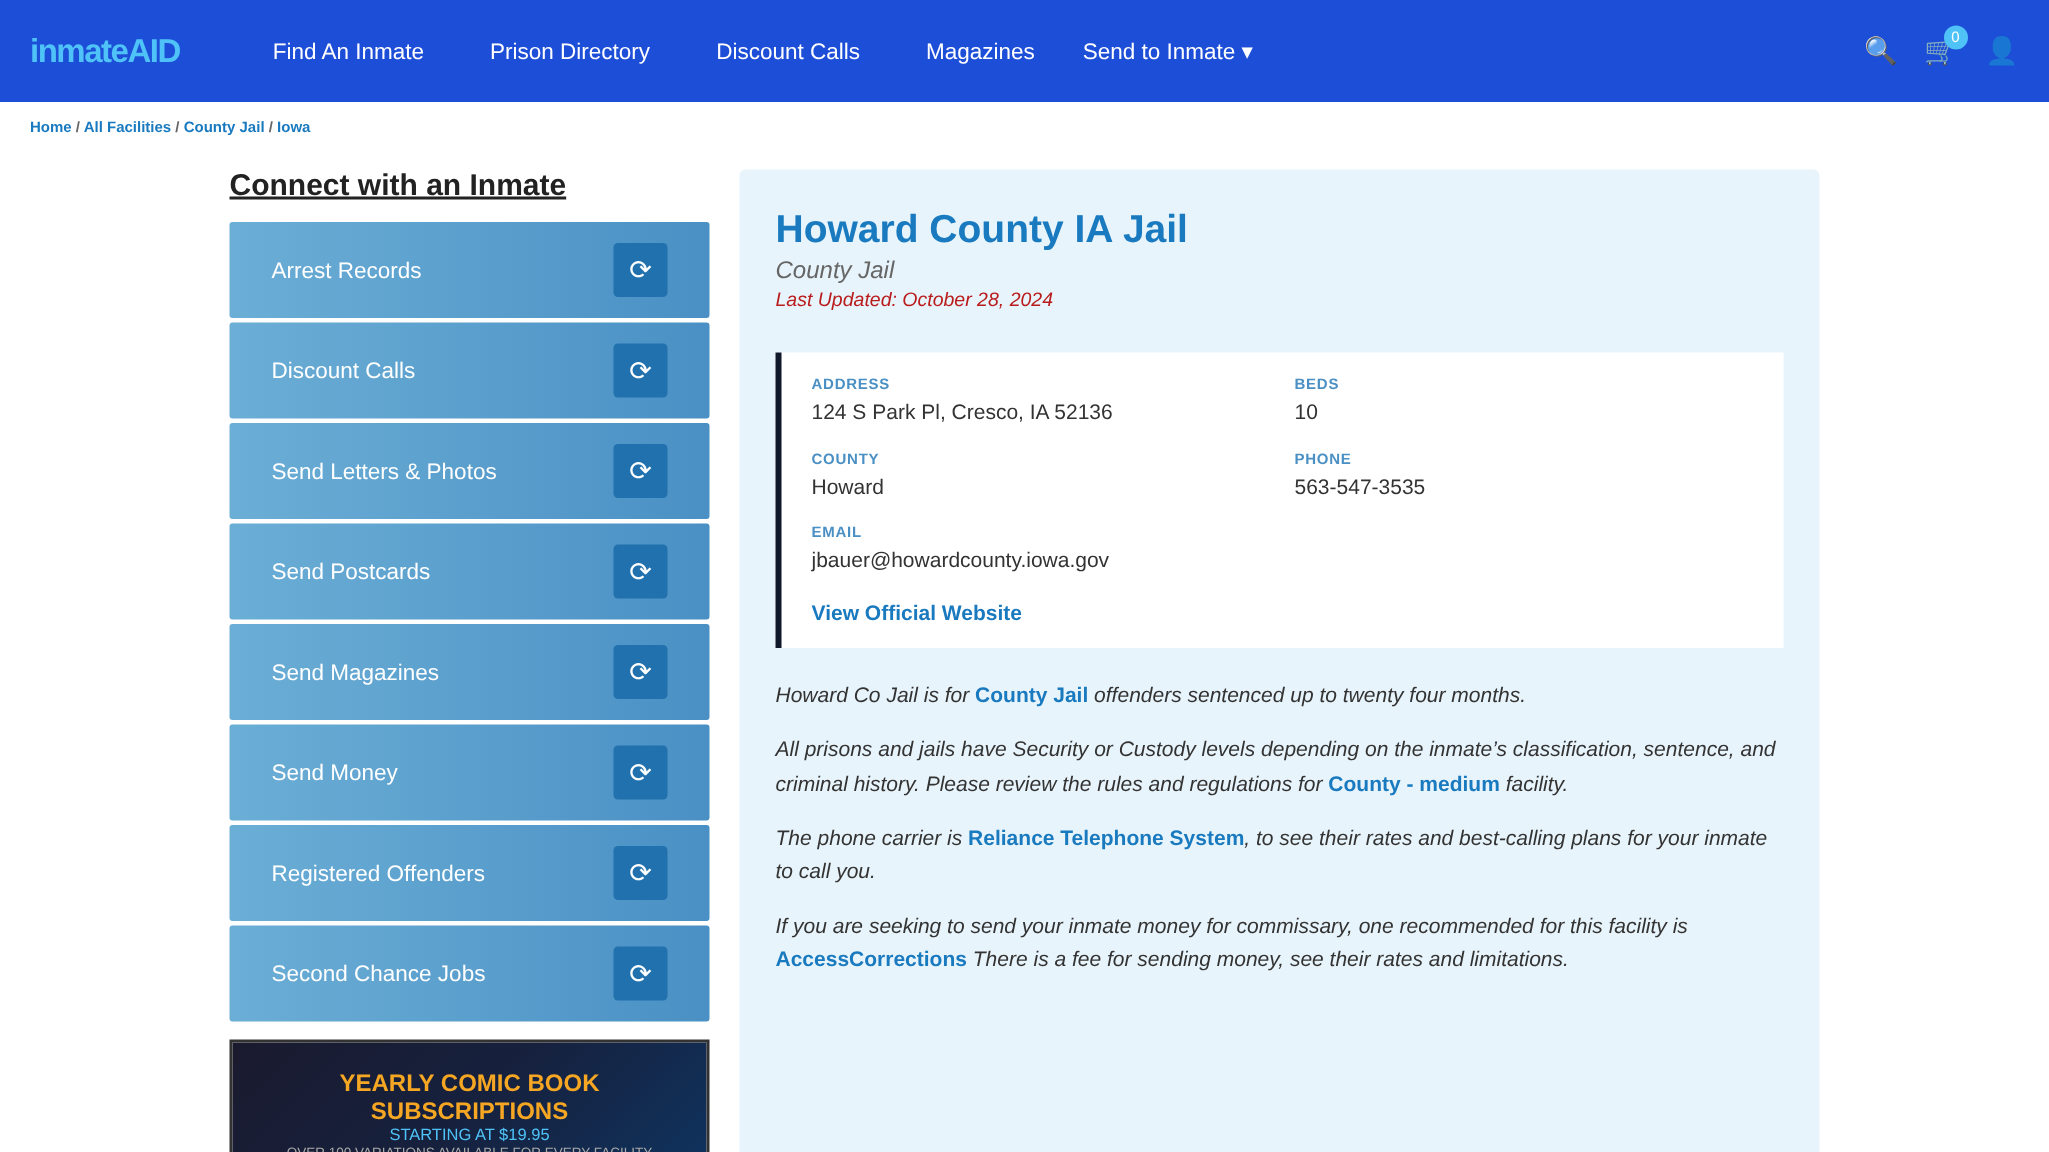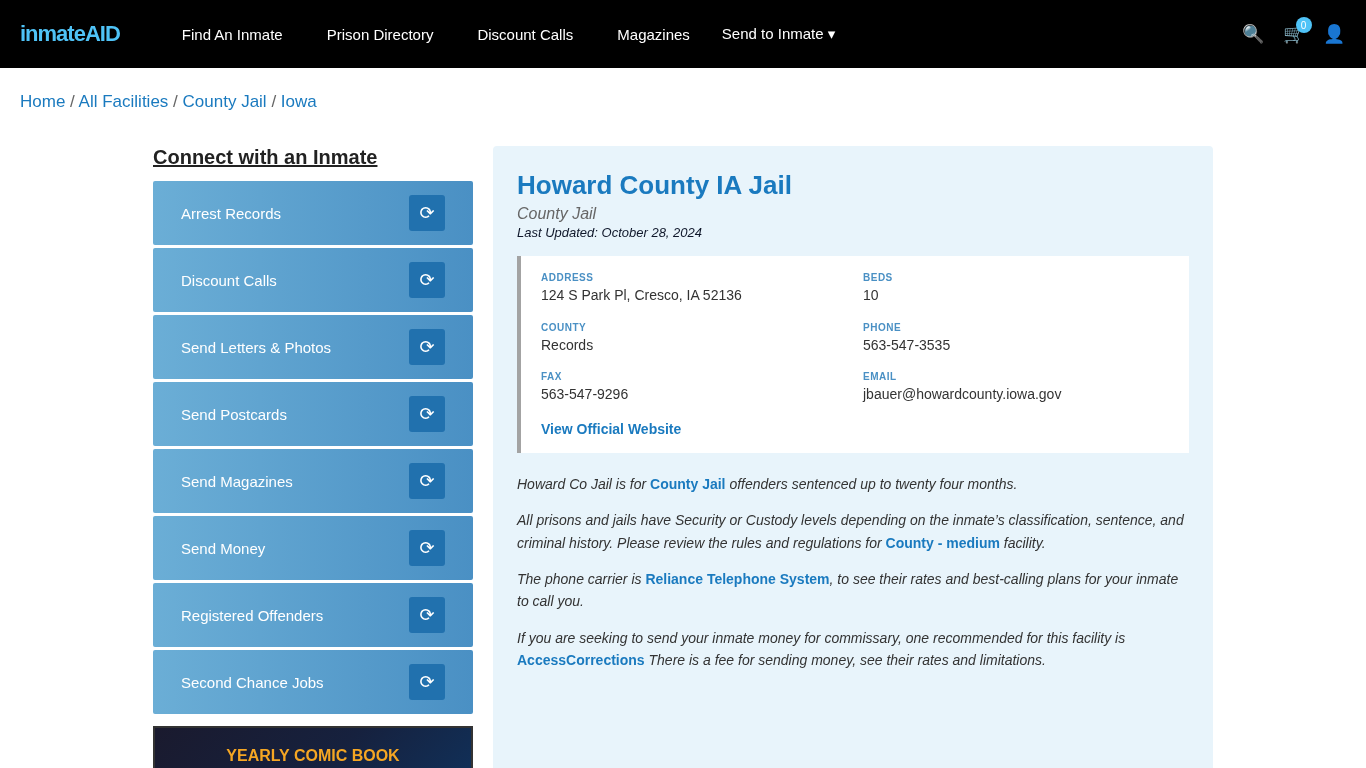--- a/index.html
+++ b/index.html
@@ -1,20 +1,20 @@
 <!DOCTYPE html>
 <html><head>
   <meta charset="utf-8">
   <style>
     * { margin: 0; padding: 0; box-sizing: border-box; }
     body { font-family: Arial, sans-serif; font-size: 14px; color: #333; background: #fff; }
 
     
     header {
-      background: #000000;
+      background: #1d4ed8;
       display: flex;
       align-items: center;
       padding: 0 20px;
       height: 68px;
       gap: 30px;
     }
     .logo-area {
       display: flex;
       align-items: center;
       margin-right: 10px;
@@ -75,22 +75,23 @@
       padding: 0 10px;
       height: 68px;
       display: flex;
       align-items: center;
       gap: 5px;
       white-space: nowrap;
     }
 
     
     .breadcrumb {
-      padding: 24px 20px;
-      font-size: 17px;
+      padding: 12px 20px;
+      font-size: 10px;
+      font-weight: bold;
     }
     .breadcrumb a { color: #1a7abf; text-decoration: none; }
     .breadcrumb span { color: #666; }
 
     
     .main-container {
       display: flex;
       max-width: 1100px;
       margin: 0 auto;
       padding: 10px 20px 20px;
@@ -184,30 +185,30 @@
       font-weight: bold;
       margin-bottom: 4px;
     }
     .facility-type {
       color: #666;
       font-size: 16px;
       font-style: italic;
       margin-bottom: 2px;
     }
     .facility-updated {
-      color: #0f172a;
+      color: #b91c1c;
       font-size: 13px;
       font-style: italic;
-      margin-bottom: 16px;
+      margin-bottom: 28px;
     }
 
     
     .info-grid {
       background: #fff;
-      border-left: 4px solid #a3a3a3;
+      border-left: 4px solid #0f172a;
       padding: 16px 20px;
       margin-bottom: 20px;
       display: grid;
       grid-template-columns: 1fr 1fr;
       gap: 16px;
     }
     .info-field-label {
       color: #4a90c4;
       font-size: 10px;
       font-weight: bold;
@@ -339,29 +340,25 @@
       <div>
         <div class="info-field-label">ADDRESS</div>
         <div class="info-field-value">124 S Park Pl, Cresco, IA 52136</div>
       </div>
       <div>
         <div class="info-field-label">BEDS</div>
         <div class="info-field-value">10</div>
       </div>
       <div>
         <div class="info-field-label">COUNTY</div>
-        <div class="info-field-value">Records</div>
+        <div class="info-field-value">Howard</div>
       </div>
       <div>
         <div class="info-field-label">PHONE</div>
         <div class="info-field-value">563-547-3535</div>
-      </div>
-      <div>
-        <div class="info-field-label">FAX</div>
-        <div class="info-field-value">563-547-9296</div>
       </div>
       <div>
         <div class="info-field-label">EMAIL</div>
         <div class="info-field-value">jbauer@howardcounty.iowa.gov</div>
       </div>
       <div class="view-website">
         <a href="#">View Official Website</a>
       </div>
     </div>
 

